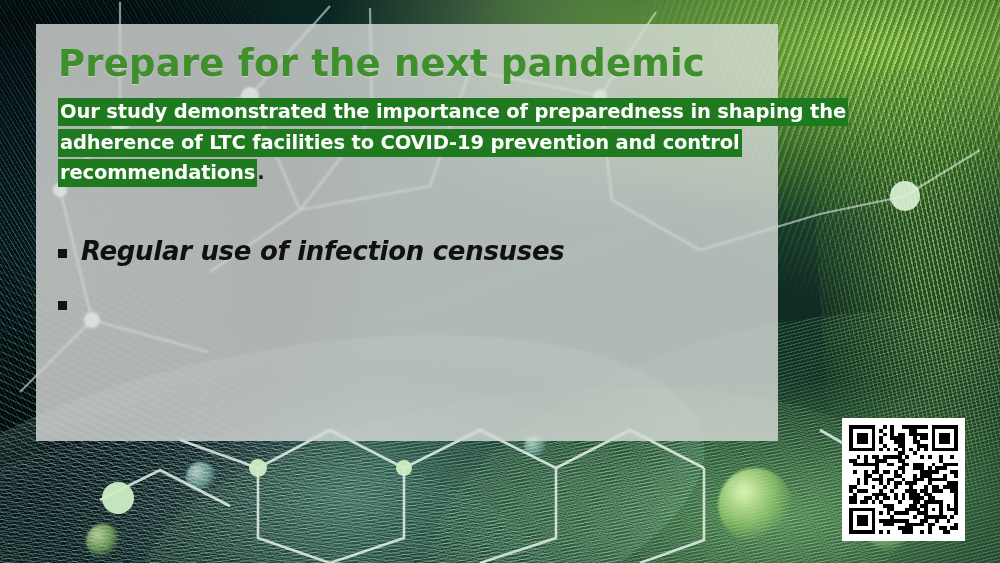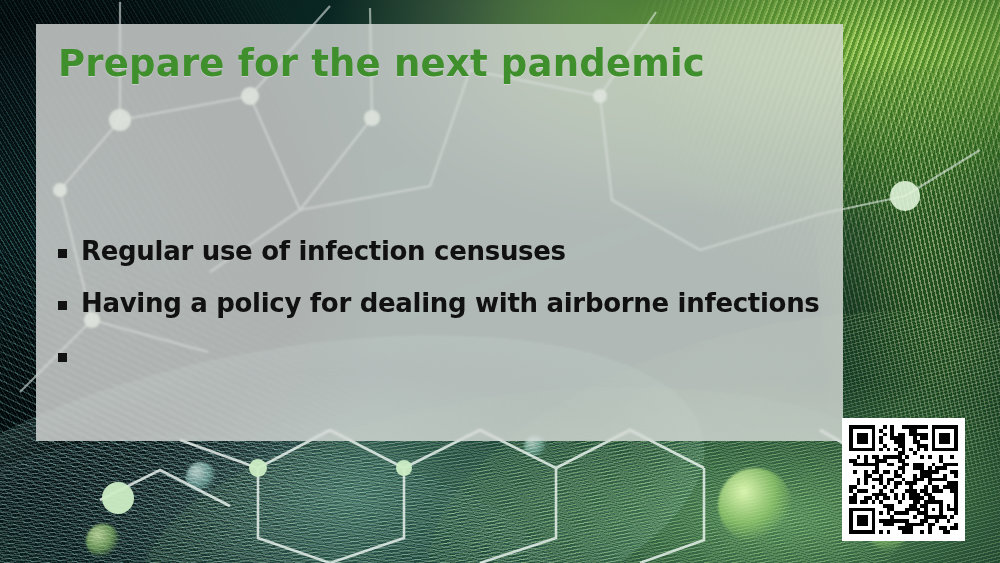--- a/index.html
+++ b/index.html
@@ -99,21 +99,21 @@
 
   .glow { position:absolute; border-radius:50%; filter:blur(1px); }
   .glow-big   { background:radial-gradient(circle at 35% 32%, rgba(225,250,180,.95), rgba(150,205,110,.75) 45%, rgba(90,150,70,0) 72%); }
   .glow-teal  { background:radial-gradient(circle at 35% 32%, rgba(235,255,250,.9), rgba(160,225,215,.6) 48%, rgba(90,170,160,0) 74%); }
 
   
   .net { position:absolute; inset:0; }
 
   
   .panel {
-    position:absolute; left:36px; top:24px; width:807px; height:417px;
+    position:absolute; left:36px; top:24px; width:742px; height:417px;
     background:rgba(222,224,222,.78);
     backdrop-filter:blur(1px);
   }
 
   .title {
     position:absolute; left:22px; top:18px;
     font-family:"DejaVu Sans", sans-serif;
     font-weight:bold; font-size:37px; letter-spacing:.2px;
     color:#3f8f2d; white-space:nowrap;
     text-shadow:0 1px 0 rgba(255,255,255,.35);
@@ -138,21 +138,21 @@
   .bullets { position:absolute; left:22px; top:212px; width:890px; }
   .bullet {
     display:flex; align-items:flex-start; gap:14px; margin-bottom:22px;
   }
   .bullet-marker {
     width:9px; height:9px; background:#121212; flex:0 0 auto; margin-top:13px;
   }
   .bullet-text {
     font-family:"DejaVu Sans", sans-serif;
     font-weight:bold; font-size:26px; color:#111111;
-    letter-spacing:-.3px; line-height:1.16;
+    letter-spacing:-.3px; line-height:1.16;font-style:italic;
   }
 
   
   .qr-wrap {
     position:absolute; left:842px; top:418px; width:123px; height:123px;
     background:#ffffff; padding:7px;
   }
   .qr { width:109px; height:109px; display:block; }
 </style>
 </head>
@@ -218,29 +218,36 @@
         <circle cx="404" cy="468" r="8"></circle>
         <circle cx="890" cy="470" r="10"></circle>
       </g>
     </svg>
   </div>
 
   <div class="panel">
 
     <div class="title">Prepare for the next pandemic</div>
 
+    <div class="para">
+      <span class="para-line">
+        <span class="hl">Our study demonstrated the importance of preparedness in shaping the</span>
+      </span>
+      <span class="para-line">
+        <span class="hl">adherence of LTC facilities to COVID-19 prevention and control</span>
+      </span>
+      <span class="para-line">
+        <span class="hl">recommendations</span><span class="para-dot">.</span>
+      </span>
+    </div>
 
     <div class="bullets">
       <div class="bullet">
         <span class="bullet-marker"></span>
         <span class="bullet-text">Regular use of infection censuses</span>
-      </div>
-      <div class="bullet">
-        <span class="bullet-marker"></span>
-        <span class="bullet-text">Having a policy for dealing with airborne infections</span>
       </div>
       <div class="bullet">
         <span class="bullet-marker"></span>
       </div>
     </div>
   </div>
 
   <div class="qr-wrap">
     <svg class="qr" id="qr-svg" viewBox="0 0 29 29" shape-rendering="crispEdges">
       <rect width="29" height="29" fill="#ffffff"></rect>

